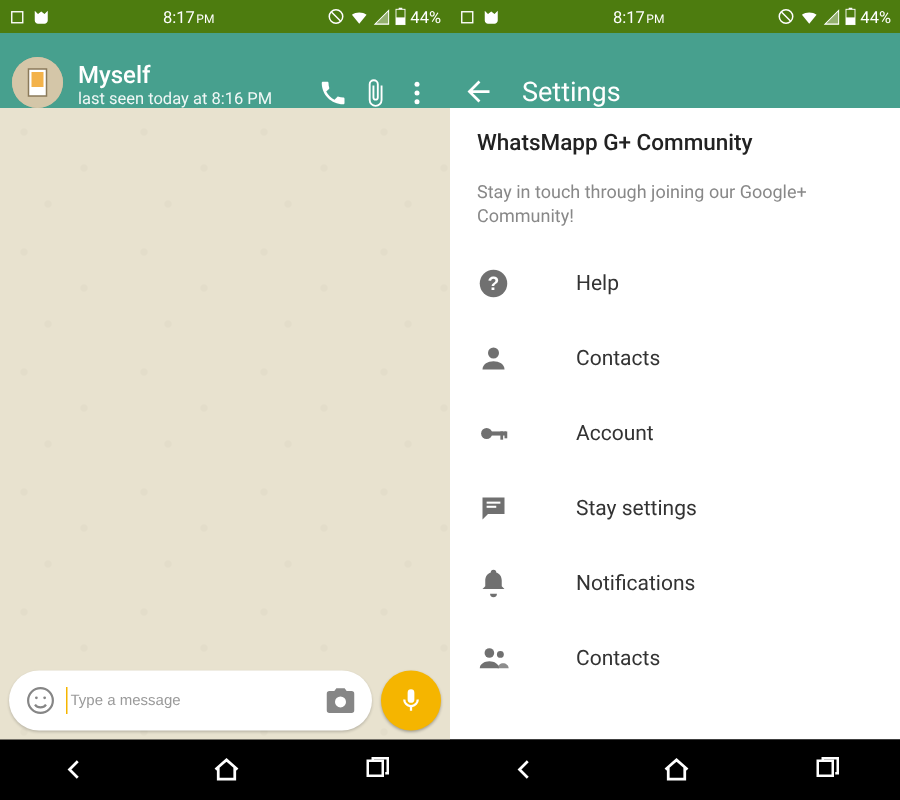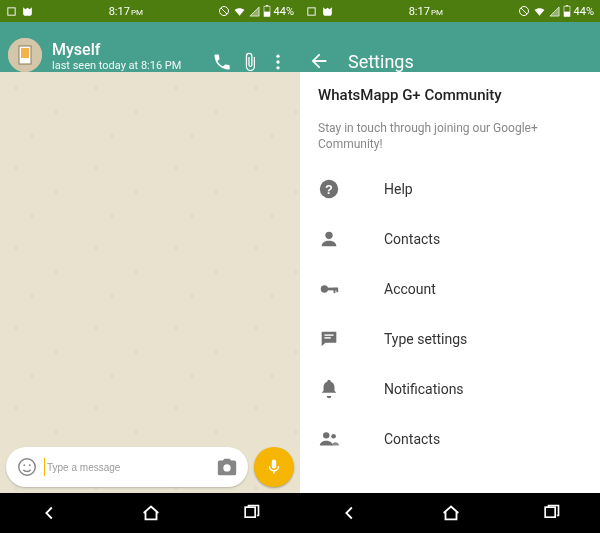--- a/index.html
+++ b/index.html
@@ -354,21 +354,21 @@
       <span class="s-label">Account</span>
     </div>
     <div class="settings-item">
       <span class="s-icon">
           <svg width="22" height="22" viewBox="0 0 24 24" fill="#707070">
             <path d="M4 4h16v12H8l-4 4z"></path>
             <rect x="7" y="7" width="10" height="1.5" fill="#fff"></rect>
             <rect x="7" y="10" width="7" height="1.5" fill="#fff"></rect>
           </svg>
         </span>
-      <span class="s-label">Type settings</span>
+      <span class="s-label">Stay settings</span>
     </div>
     <div class="settings-item">
       <span class="s-icon">
           <svg width="22" height="22" viewBox="0 0 24 24" fill="#707070">
             <path d="M12 2a2 2 0 012 2c2.5.8 4 3 4 6v4l2 2H4l2-2v-4c0-3 1.5-5.2 4-6a2 2 0 012-2zm0 20a2.5 2.5 0 002.5-2.5h-5A2.5 2.5 0 0012 22z"></path>
           </svg>
         </span>
       <span class="s-label">Notifications</span>
     </div>
     <div class="settings-item">

